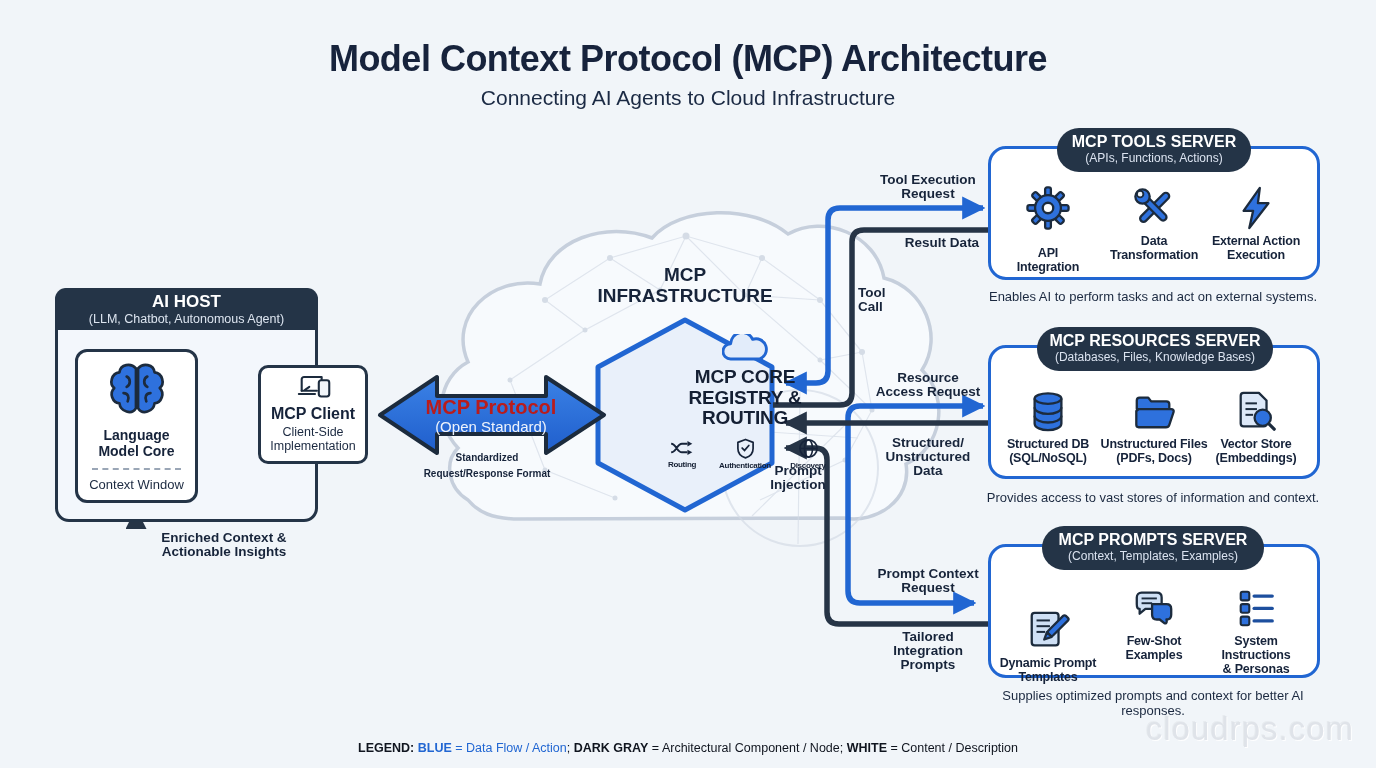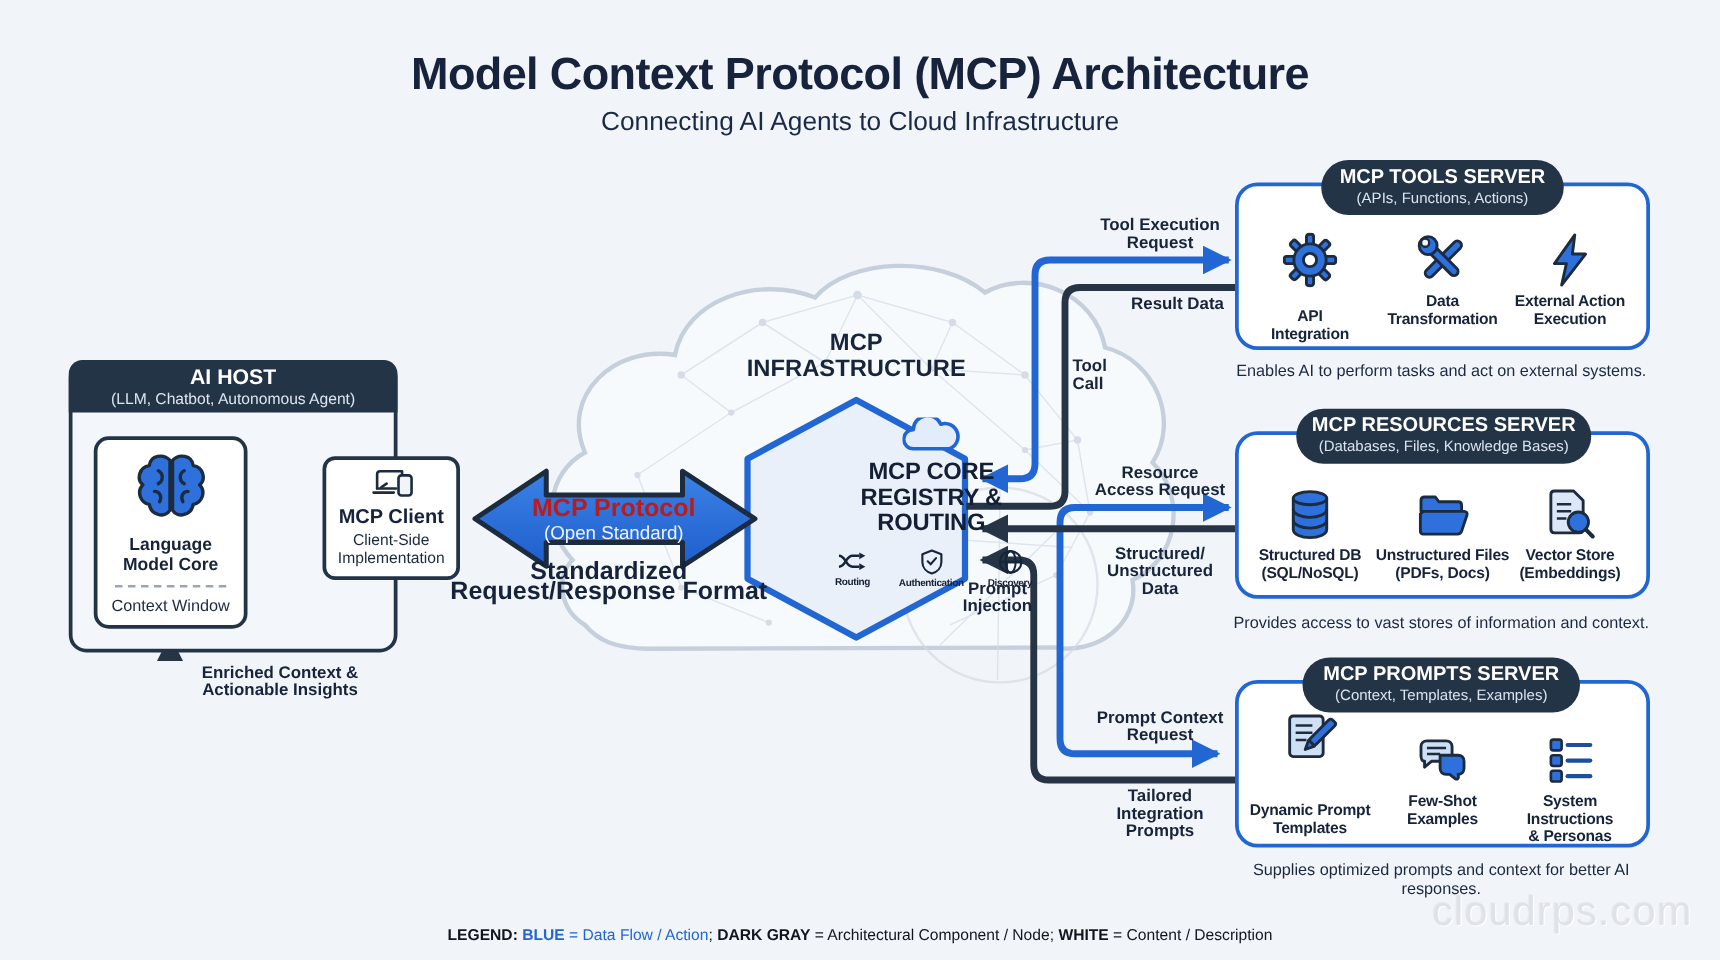--- a/index.html
+++ b/index.html
@@ -19,21 +19,21 @@
   .lmc-box{left:75px;top:349px;width:123px;height:154px;background:#ffffff;border:3px solid #243447;border-radius:12px;box-sizing:border-box;}
   .lmc-label{left:75px;top:428px;width:123px;font-size:14px;font-weight:bold;line-height:15.5px;}
   .lmc-divider{left:92px;top:468px;width:89px;border-top:2px dashed #9aa6b6;}
   .lmc-context{left:75px;top:477px;width:123px;font-size:13px;color:#1b2940;}
   .client-box{left:258px;top:365px;width:110px;height:99px;background:#ffffff;border:3px solid #243447;border-radius:10px;box-sizing:border-box;}
   .client-title{left:258px;top:405px;width:110px;font-size:16px;font-weight:bold;}
   .client-sub{left:258px;top:426px;width:110px;font-size:12.5px;line-height:13.5px;color:#1b2940;}
   
   .proto-title{left:391px;top:396px;width:200px;font-size:20px;font-weight:bold;color:#b91c1c;}
   .proto-sub{left:391px;top:418px;width:200px;font-size:15px;color:#eef3fb;}
-  .proto-caption{left:337px;top:450px;width:300px;font-size:20px;font-weight:bold;line-height:15.5px;}
+  .proto-caption{left:337px;top:450px;width:300px;font-size:10px;font-weight:bold;line-height:15.5px;}
   
   .infra-title{left:560px;top:264px;width:250px;font-size:19px;font-weight:bold;line-height:21px;color:#17243a;}
   .hex-content{left:600px;top:334px;width:206px;margin-left:42px;}
   .hex-heading{font-size:19px;font-weight:bold;line-height:20.5px;color:#141f33;letter-spacing:-0.2px;}
   .hex-features{display:flex;justify-content:center;gap:11px;margin-top:9px;}
   .hex-feature{display:flex;flex-direction:column;align-items:center;width:52px;}
   .hex-feature-label{font-size:8px;font-weight:bold;letter-spacing:-0.3px;margin-top:2px;color:#141f33;}
   
   .flow{font-size:13.5px;font-weight:bold;line-height:14px;color:#17243a;}
   
@@ -304,21 +304,21 @@
     <div class="item-label center pre">Vector Store
 (Embeddings)</div>
   </div>
   <div class="abs caption center" style="top:490px;">Provides access to vast stores of information and context.</div>
 
   <div class="abs server-box" style="left:988px;top:544px;"></div>
   <div class="abs pill center" style="left:1042px;top:526px;width:222px;height:44px;">
     <div class="pill-title">MCP PROMPTS SERVER</div>
     <div class="pill-sub">(Context, Templates, Examples)</div>
   </div>
-  <div class="abs item" style="left:992px;top:568px;gap:25px;">
+  <div class="abs item" style="left:992px;top:608px;">
     <svg width="44" height="44" viewBox="0 0 46 46">
       <g stroke="#1c2b3d" stroke-width="2.4" stroke-linejoin="round">
         <rect x="6" y="5" width="28" height="34" rx="3" fill="#cfe0f5"></rect>
         <g stroke-width="2.1">
             <line x1="11" y1="13" x2="25" y2="13"></line>
             <line x1="11" y1="19" x2="25" y2="19"></line>
             <line x1="11" y1="25" x2="20" y2="25"></line>
           </g>
         <g transform="rotate(45 30 22)">
           <rect x="26.5" y="4" width="7" height="26" rx="2" fill="#2e71dd"></rect>

